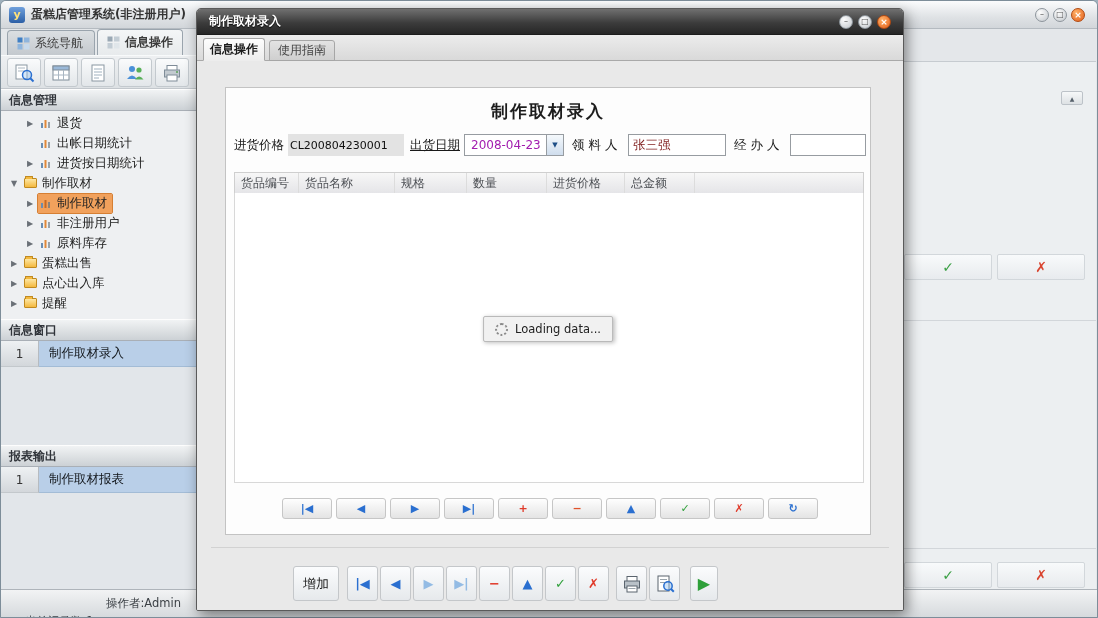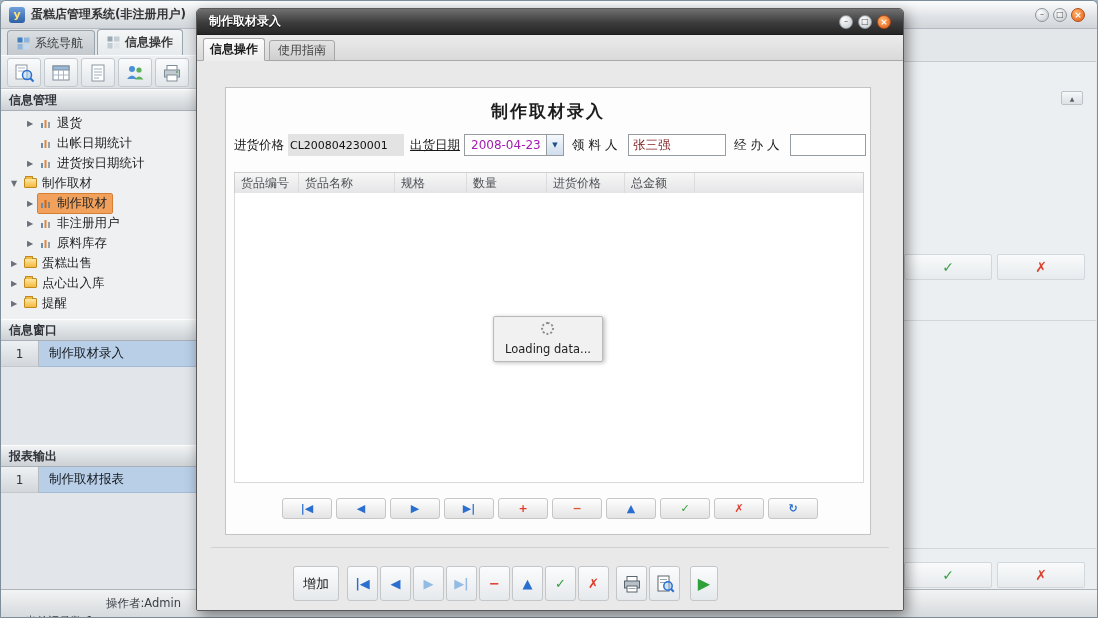--- a/index.html
+++ b/index.html
@@ -111,21 +111,21 @@
   .txt-input { position:absolute; top:0; height:22px; background:#fff; border:1px solid #979ca1; font-size:12.5px;
     padding:0 4px; font-family:"DejaVu Sans","Liberation Sans",sans-serif; color:#7f1d1d; }
 
   .grid-header { position:absolute; left:8px; top:84px; width:630px; height:22px; display:flex;
     background:linear-gradient(#f7f7f7,#e5e5e8); border:1px solid #cfcfcf; }
   .gh-cell { border-right:1px solid #dcdcdc; display:flex; align-items:center; padding-left:6px; font-size:12px; color:#4c4f54; }
   .grid-body { position:absolute; left:8px; top:105px; width:630px; height:290px; background:#fff; border:1px solid #d8d8d8; border-top:none; }
 
   .loading-box { position:absolute; left:50%; top:228px; transform:translateX(-50%); display:flex; align-items:center; gap:7px;
     background:#f1f1f1; border:1px solid #b9b9b9; border-radius:2px; padding:5px 11px;
-    box-shadow:1px 1px 4px rgba(0,0,0,.25);flex-direction:column; }
+    box-shadow:1px 1px 4px rgba(0,0,0,.25); }
   .spinner { width:13px; height:13px; border-radius:50%; border:2px dotted #8a8a8a; }
   .loading-text { font-size:11.5px; color:#222; }
 
   .db-nav { position:absolute; left:56px; top:410px; display:flex; gap:4px; }
   .nav-b { width:50px; height:21px; border:1px solid #c6c6c6; border-radius:3px;
     background:linear-gradient(#fefefe,#e4e4e4); display:flex; align-items:center; justify-content:center;
     font-size:11px; font-weight:bold; }
   .c-blue { color:#2a6fd0; } .c-red { color:#e03a2a; } .c-green { color:#2fa03a; }
   .c-orange { color:#e0522a; } .c-lblue { color:#93bbe4; }
 

